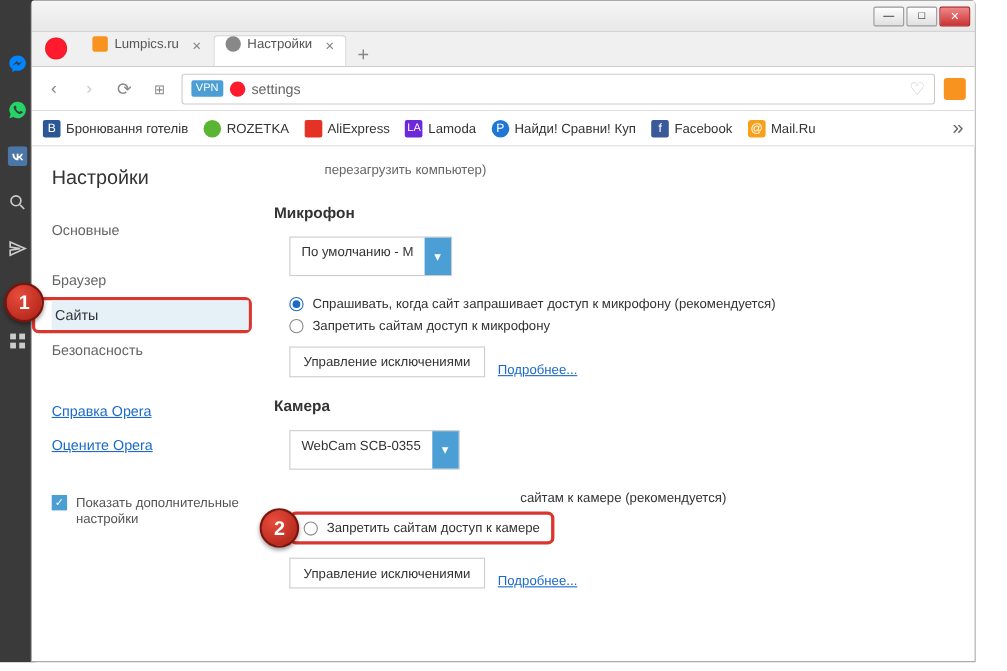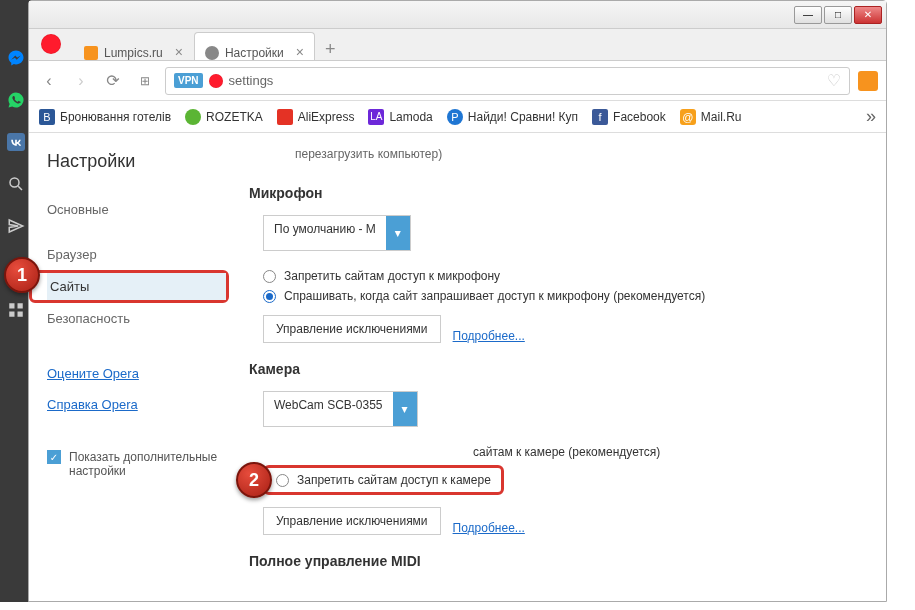--- a/index.html
+++ b/index.html
@@ -3,28 +3,28 @@
 <meta charset="utf-8">
 <style>
 *{margin:0;padding:0;box-sizing:border-box;font-family:Arial,sans-serif}
 body{background:#fff;width:915px;height:610px;overflow:hidden;position:relative}
 .window{position:absolute;left:28px;top:0;width:859px;height:602px;border:1px solid #aaa;background:#fff;border-radius:4px 4px 0 0}
 .titlebar{height:28px;background:linear-gradient(#f5f5f5,#e8e8e8);display:flex;justify-content:flex-end;align-items:center;padding-right:4px;border-bottom:1px solid #ccc}
 .winbtn{width:28px;height:18px;margin-left:2px;border:1px solid #999;border-radius:2px;display:flex;align-items:center;justify-content:center;font-size:10px;background:linear-gradient(#fefefe,#e0e0e0);cursor:pointer}
 .winbtn.close{background:linear-gradient(#e88,#c33);color:#fff;border-color:#a22}
 .tabs{height:32px;background:#f0f0f0;display:flex;align-items:flex-end;padding-left:8px;border-bottom:1px solid #ccc}
 .opera-logo{width:20px;height:20px;border-radius:50%;background:radial-gradient(circle,#ff1b2d 60%,#a7000c);margin:0 12px 6px 4px}
-.tab{height:28px;padding:0 10px;display:flex;align-items:flex-end;gap:6px;font-size:12px;color:#555;border:1px solid transparent;border-bottom:none;cursor:pointer}
+.tab{height:28px;padding:0 10px;display:flex;align-items:flex-start;gap:6px;font-size:12px;color:#555;border:1px solid transparent;border-bottom:none;cursor:pointer}
 .tab.active{background:#fff;border-color:#ccc;border-radius:4px 4px 0 0}
 .tab .favicon{width:14px;height:14px;border-radius:2px}
 .tab .close-x{color:#888;font-size:14px;margin-left:6px}
 .newtab{font-size:18px;color:#888;padding:0 10px;cursor:pointer}
 .toolbar{height:40px;background:#fff;display:flex;align-items:center;padding:0 8px;gap:8px;border-bottom:1px solid #ddd}
 .navbtn{width:24px;height:24px;display:flex;align-items:center;justify-content:center;color:#888;font-size:16px;cursor:pointer}
-.vpn{background:#4b9fd5;color:#fff;font-size:10px;font-weight:bold;padding:2px 4px;border-radius:2px}
+.vpn{background:#4b9fd5;color:#fff;font-size:10px;font-weight:normal;padding:2px 4px;border-radius:2px}
 .urlbar{flex:1;height:28px;border:1px solid #ccc;border-radius:3px;display:flex;align-items:center;padding:0 8px;gap:6px;font-size:13px;color:#666}
 .urlbar .o-icon{width:14px;height:14px;border-radius:50%;background:radial-gradient(circle,#ff1b2d 60%,#a7000c)}
 .heart{color:#ccc;font-size:16px}
 .ext-icon{width:20px;height:20px;background:#f7931e;border-radius:3px}
 .bookmarks{height:32px;background:#fff;display:flex;align-items:center;padding:0 10px;gap:14px;font-size:12px;color:#333;border-bottom:1px solid #ddd;overflow:hidden}
 .bm{display:flex;align-items:center;gap:5px;cursor:pointer;white-space:nowrap}
 .bm-icon{width:16px;height:16px;border-radius:2px;flex-shrink:0}
 .more{margin-left:auto;font-size:18px;color:#666}
 .content{display:flex;height:calc(100% - 132px)}
 .left-sidebar{position:absolute;left:0;top:0;width:32px;height:602px;background:#3a3a3a;display:flex;flex-direction:column;align-items:center;padding-top:48px;gap:22px}
@@ -178,43 +178,43 @@
       <h2>Настройки</h2>
       <div class="nav-item">Основные</div>
       <div style="height:14px"></div>
       <div class="nav-item">Браузер</div>
       <div class="nav-highlight">
         <div class="step-badge step1">1</div>
         <div class="nav-item active" style="margin:0;padding:6px 0 6px 3px">Сайты</div>
       </div>
       <div class="nav-item">Безопасность</div>
       <div style="height:24px"></div>
+      <div class="nav-item"><span class="nav-link">Справка Opera</span></div>
       <div class="nav-item"><span class="nav-link">Оцените Opera</span></div>
-      <div class="nav-item"><span class="nav-link">Справка Opera</span></div>
       <div class="check-row">
         <div class="checkbox">✓</div>
         <span>Показать дополнительные настройки</span>
       </div>
     </div>
 
     <div class="settings-main">
       <div class="truncated">перезагрузить компьютер)</div>
 
       <div class="section-title">Микрофон</div>
       <div class="select">
         <span>По умолчанию - М</span>
         <div class="arrow">▾</div>
       </div>
       <div class="radio-row">
+        <div class="radio checked"></div>
+        <span>Спрашивать, когда сайт запрашивает доступ к микрофону (рекомендуется)</span>
+      </div>
+      <div class="radio-row">
         <div class="radio"></div>
         <span>Запретить сайтам доступ к микрофону</span>
-      </div>
-      <div class="radio-row">
-        <div class="radio checked"></div>
-        <span>Спрашивать, когда сайт запрашивает доступ к микрофону (рекомендуется)</span>
       </div>
       <div class="btn-row">
         <div class="btn">Управление исключениями</div>
         <span class="link">Подробнее...</span>
       </div>
 
       <div class="section-title">Камера</div>
       <div class="select">
         <span>WebCam SCB-0355</span>
         <div class="arrow">▾</div>
@@ -230,16 +230,15 @@
             <div class="radio"></div>
             <span>Запретить сайтам доступ к камере</span>
           </div>
         </div>
       </div>
       <div class="btn-row">
         <div class="btn">Управление исключениями</div>
         <span class="link">Подробнее...</span>
       </div>
 
-      <div class="section-title">Полное управление MIDI</div>
     </div>
   </div>
 </div>
 
 </body></html>

